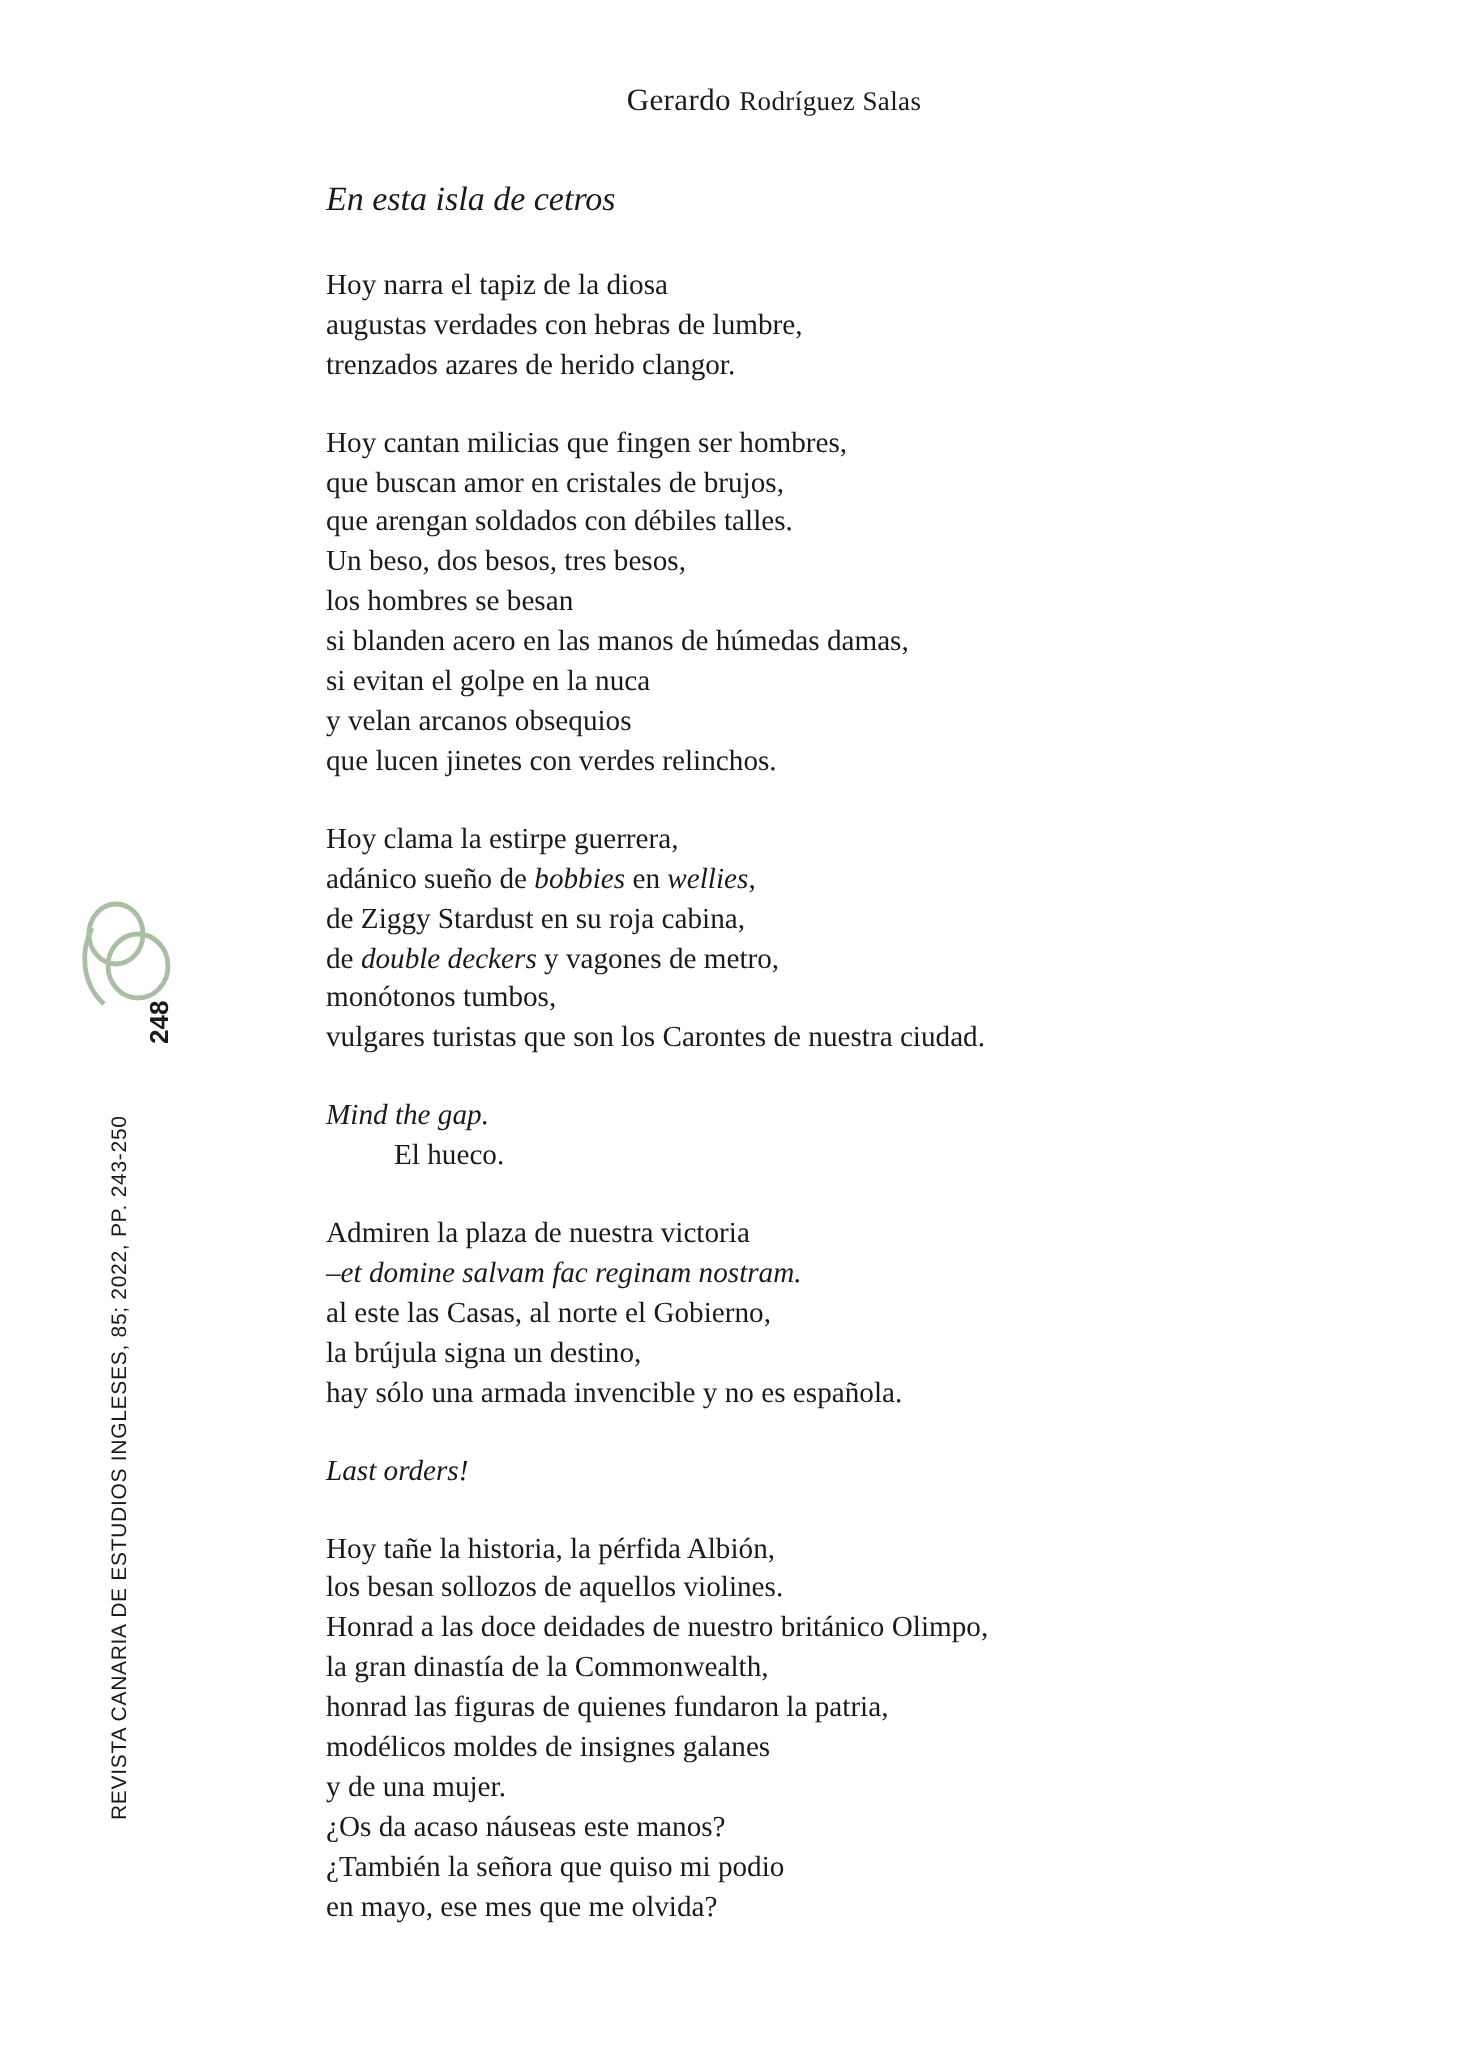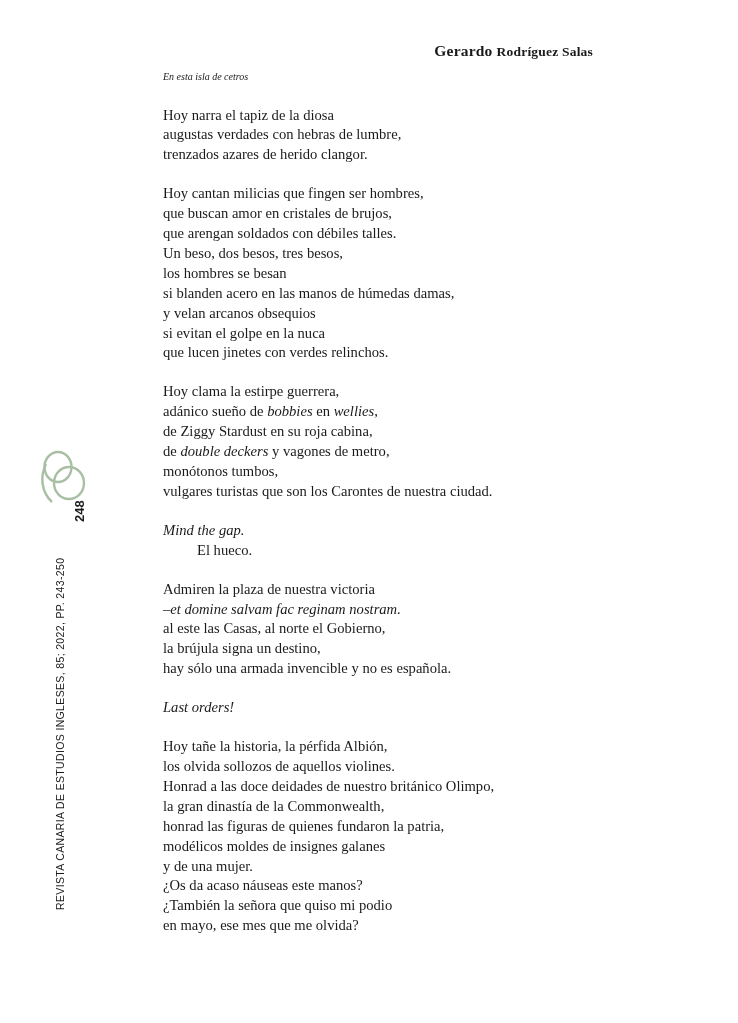--- a/index.html
+++ b/index.html
@@ -60,32 +60,31 @@
   }
   
   .content {
     position: absolute;
     left: 163px;
     top: 42px;
     width: 430px;
   }
   .author {
     font-size: 15.5px;
-    text-align: right;
-    margin: 0 0 10px 0;
+    text-align: center;
+    margin: 0 0 29px 0;
     padding-left: 18px;
     letter-spacing: 0.2px;
-    font-weight: bold;
   }
   .author .sc {
     font-size: 13.5px;
   }
   .poem-title {
     font-style: italic;
-    font-size: 10px;
+    font-size: 17px;
     margin: 0 0 22px 0;
     line-height: 1.35;
   }
   .stanza {
     margin: 0 0 19px 0;
   }
   .line {
     font-size: 14.6px;
     line-height: 1.365;
     white-space: pre-wrap;
@@ -126,22 +125,22 @@
           <div class="line">augustas verdades con hebras de lumbre,</div>
           <div class="line">trenzados azares de herido clangor.</div>
         </div>
         <div class="stanza">
           <div class="line">Hoy cantan milicias que fingen ser hombres,</div>
           <div class="line">que buscan amor en cristales de brujos,</div>
           <div class="line">que arengan soldados con débiles talles.</div>
           <div class="line">Un beso, dos besos, tres besos,</div>
           <div class="line">los hombres se besan</div>
           <div class="line">si blanden acero en las manos de húmedas damas,</div>
+          <div class="line">si evitan el golpe en la nuca</div>
           <div class="line">y velan arcanos obsequios</div>
-          <div class="line">si evitan el golpe en la nuca</div>
           <div class="line">que lucen jinetes con verdes relinchos.</div>
         </div>
         <div class="stanza">
           <div class="line">Hoy clama la estirpe guerrera,</div>
           <div class="line">adánico sueño de <em>bobbies</em> en <em>wellies</em>,</div>
           <div class="line">de Ziggy Stardust en su roja cabina,</div>
           <div class="line">de <em>double deckers</em> y vagones de metro,</div>
           <div class="line">monótonos tumbos,</div>
           <div class="line">vulgares turistas que son los Carontes de nuestra ciudad.</div>
         </div>
@@ -154,21 +153,21 @@
           <div class="line italic">–et domine salvam fac reginam nostram.</div>
           <div class="line">al este las Casas, al norte el Gobierno,</div>
           <div class="line">la brújula signa un destino,</div>
           <div class="line">hay sólo una armada invencible y no es española.</div>
         </div>
         <div class="stanza">
           <div class="line italic">Last orders!</div>
         </div>
         <div class="stanza">
           <div class="line">Hoy tañe la historia, la pérfida Albión,</div>
-          <div class="line">los olvida sollozos de aquellos violines.</div>
+          <div class="line">los besan sollozos de aquellos violines.</div>
           <div class="line">Honrad a las doce deidades de nuestro británico Olimpo,</div>
           <div class="line">la gran dinastía de la Commonwealth,</div>
           <div class="line">honrad las figuras de quienes fundaron la patria,</div>
           <div class="line">modélicos moldes de insignes galanes</div>
           <div class="line">y de una mujer.</div>
           <div class="line">¿Os da acaso náuseas este manos?</div>
           <div class="line">¿También la señora que quiso mi podio</div>
           <div class="line">en mayo, ese mes que me olvida?</div>
         </div>
       </div>

